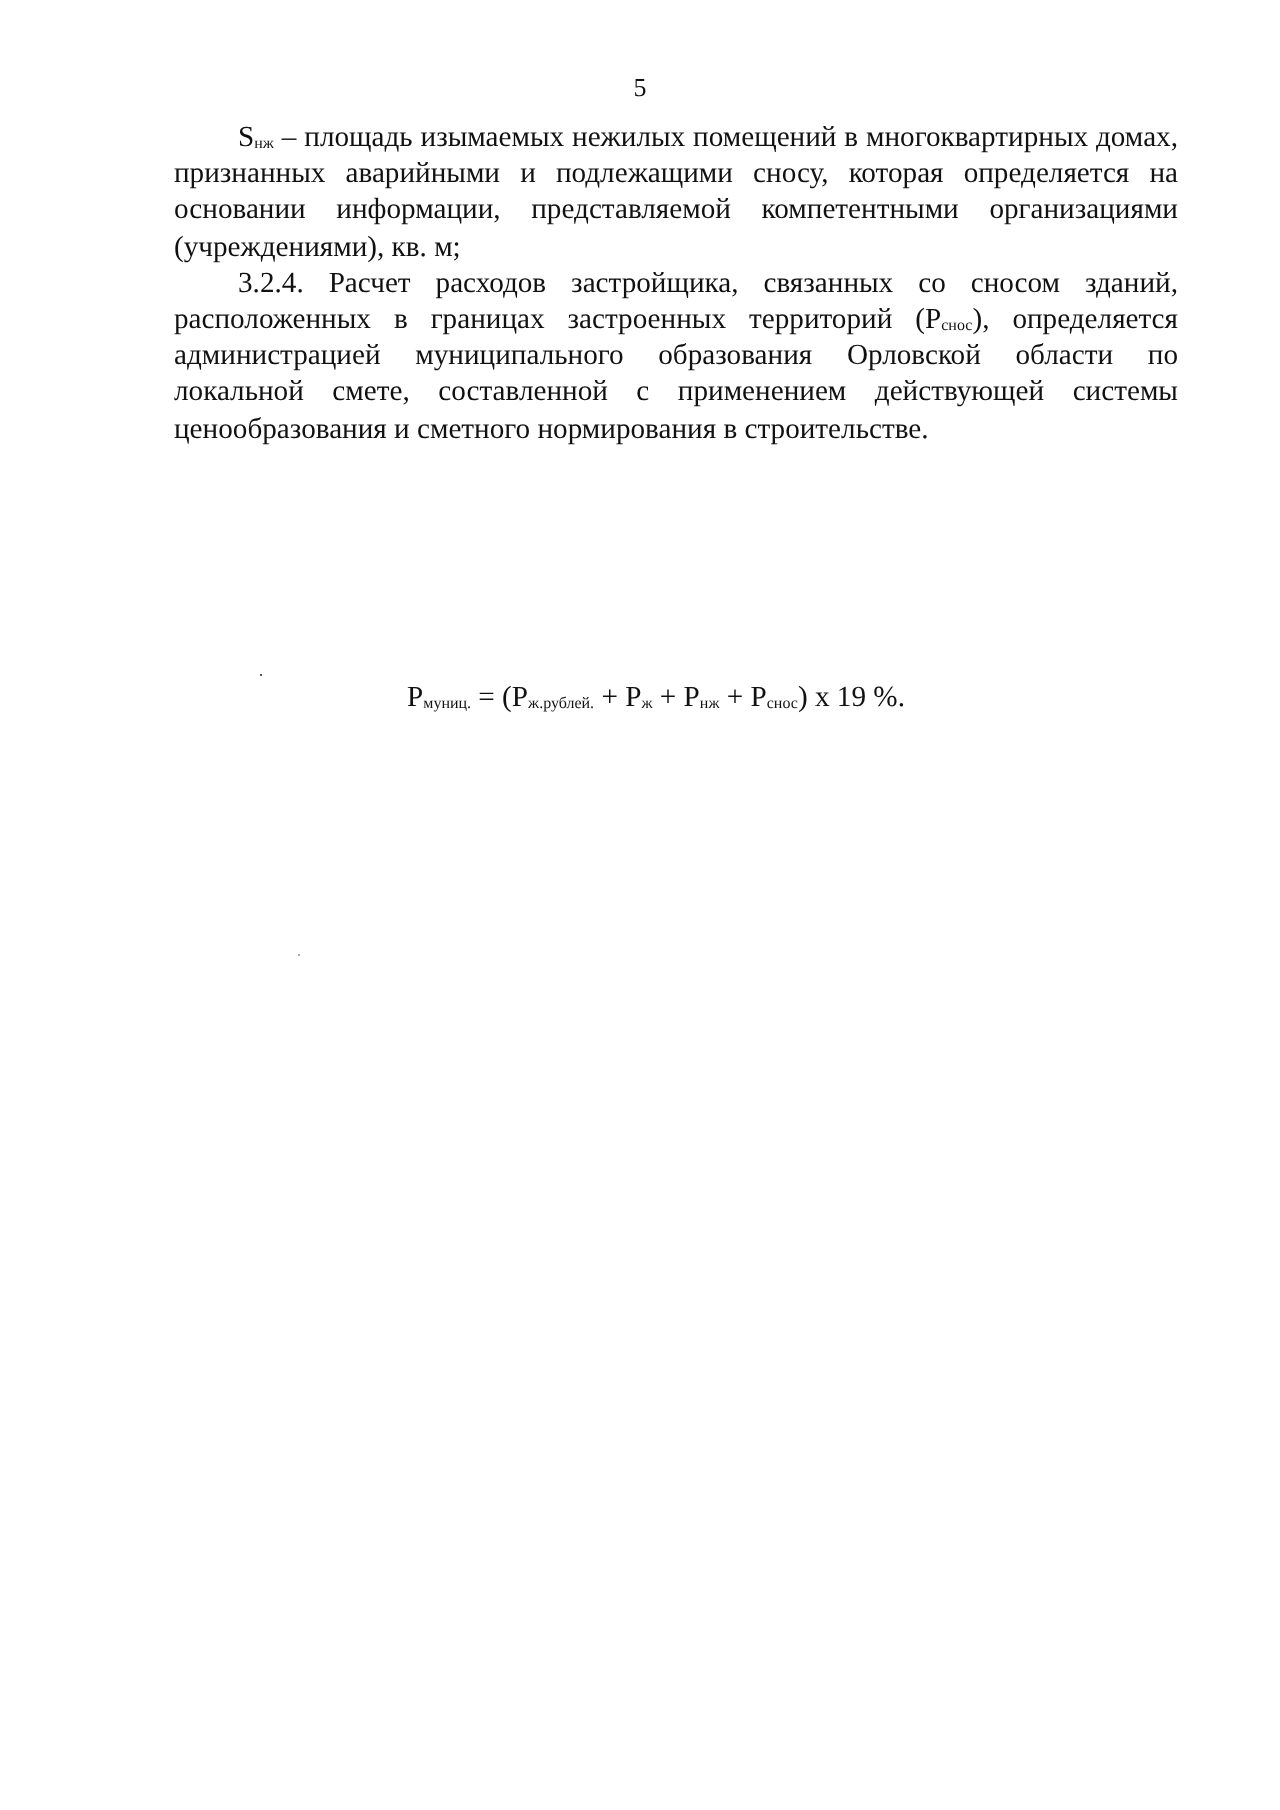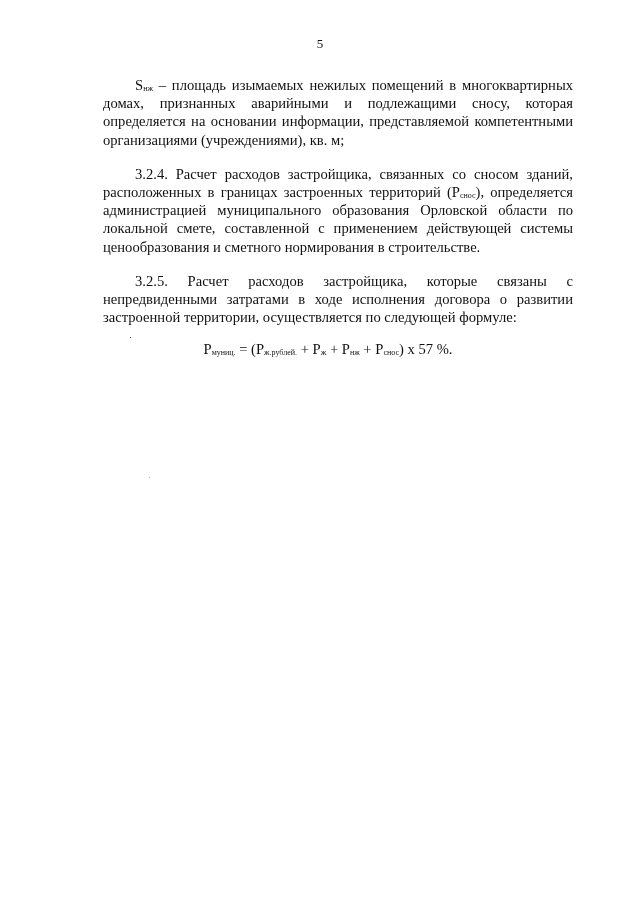--- a/index.html
+++ b/index.html
@@ -26,21 +26,21 @@
     }
     .content {
       position: absolute;
       top: 60px;
       left: 87px;
       width: 502px;
       font-size: 14.6px;
       line-height: 18.2px;
     }
     .para {
-      margin: 16px;
+      margin: 0;
       text-align: justify;
       text-indent: 32px;
     }
     sub {
       font-size: 8px;
       vertical-align: -1px;
       line-height: 0;
     }
     .formula {
       position: absolute;
@@ -61,19 +61,18 @@
     }
   </style>
 </head>
 <body>
 
 <div class="page-number">5</div>
 
 <div class="content">
   <p class="para"><span>S</span><sub>нж</sub><span> – площадь изымаемых нежилых помещений в многоквартирных домах, признанных аварийными и подлежащими сносу, которая определяется на основании информации, представляемой компетентными организациями (учреждениями), кв. м;</span></p>
   <p class="para"><span>3.2.4. Расчет расходов застройщика, связанных со сносом зданий, расположенных в границах застроенных территорий (P</span><sub>снос</sub><span>), определяется администрацией муниципального образования Орловской области по локальной смете, составленной с применением действующей системы ценообразования и сметного нормирования в строительстве.</span></p>
-  <p class="para"><span>3.2.5. Расчет расходов застройщика, которые связаны с непредвиденными затратами в ходе исполнения договора о развитии застроенной территории, осуществляется по следующей формуле:</span></p>
 </div>
 
-<div class="formula"><span>P</span><sub>муниц.</sub><span> = (</span><span>P</span><sub>ж.рублей.</sub><span> + </span><span>P</span><sub>ж</sub><span> + </span><span>P</span><sub>нж</sub><span> + </span><span>P</span><sub>снос</sub><span>) x 57 %.</span></div>
+<div class="formula"><span>P</span><sub>муниц.</sub><span> = (</span><span>P</span><sub>ж.рублей.</sub><span> + </span><span>P</span><sub>ж</sub><span> + </span><span>P</span><sub>нж</sub><span> + </span><span>P</span><sub>снос</sub><span>) x 19 %.</span></div>
 
 <div class="speck" style="top:337px;left:130px;"></div>
 <div class="speck" style="top:477px;left:149px;background:#aaa;"></div>
 
 </body></html>

